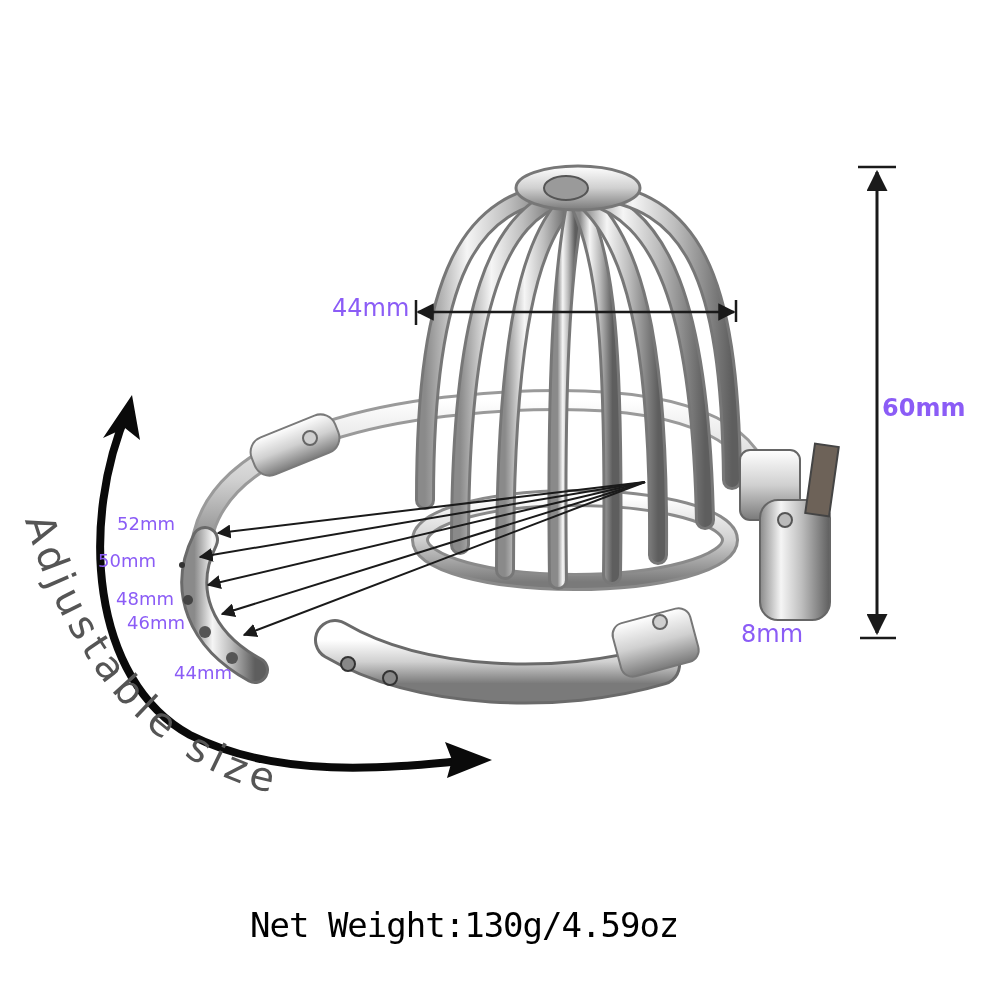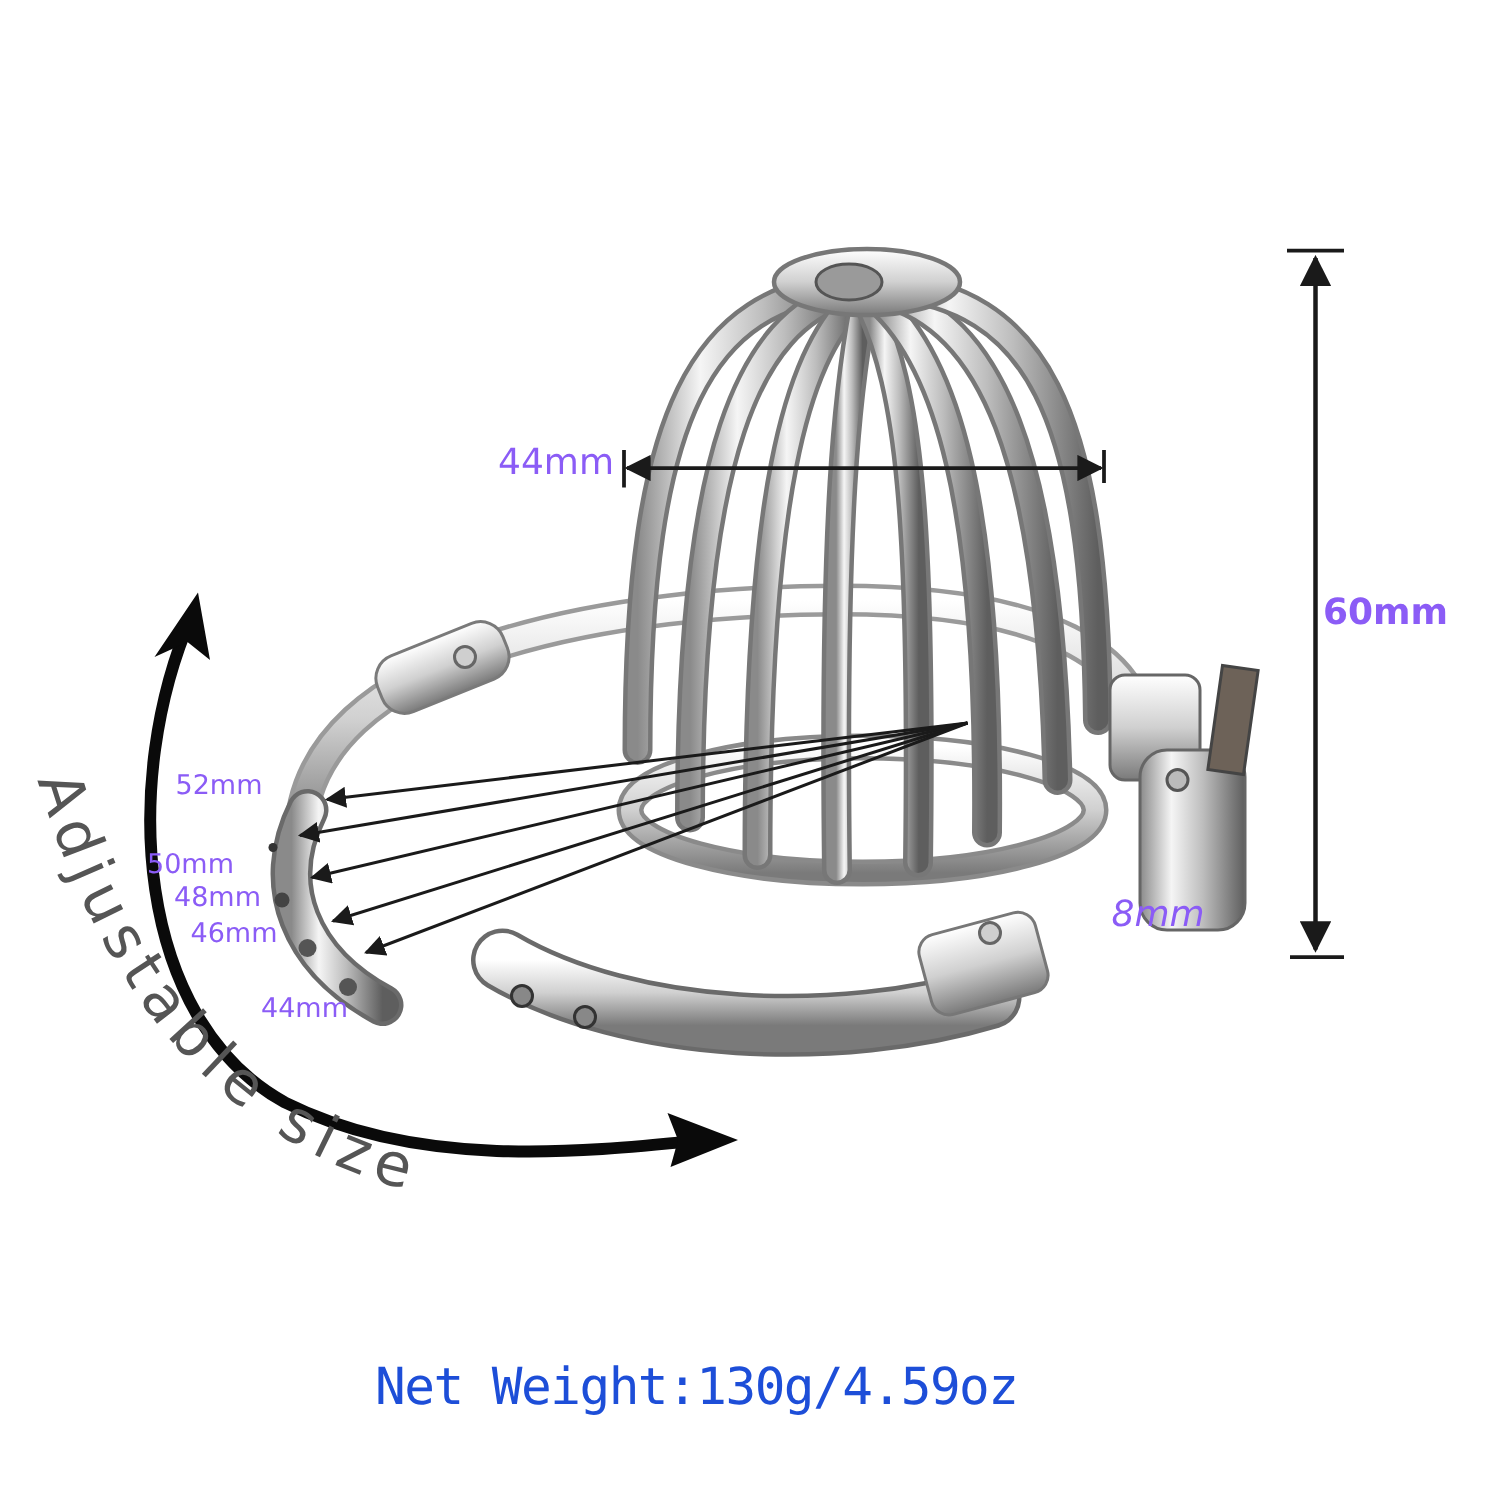--- a/index.html
+++ b/index.html
@@ -1,21 +1,21 @@
 <!DOCTYPE html>
 <html><head>
 <meta charset="utf-8">
 <style>
   html, body { margin:0; padding:0; background:#ffffff; }
   body { width:1000px; height:1000px; position:relative; overflow:hidden; font-family:"DejaVu Sans", sans-serif; }
   svg { position:absolute; left:0; top:0; }
   .lbl { position:absolute; color:#8b5cf6; font-family:"DejaVu Sans", sans-serif; white-space:nowrap; }
   .big { font-size:24px; }
   .small { font-size:18px; }
-  .weight { position:absolute; left:250px; top:905px; font-family:"DejaVu Sans Mono", monospace; font-size:34px; color:#1d4ed8; letter-spacing:-1px; }
+  .weight { position:absolute; left:250px; top:905px; font-family:"DejaVu Sans Mono", monospace; font-size:34px; color:#000000; letter-spacing:-1px; }
 </style>
 </head>
 <body>
 
 <svg width="1000" height="1000" viewBox="0 0 1000 1000">
   <defs>
     <linearGradient id="barG" x1="0" x2="1" y1="0" y2="0">
       <stop offset="0" stop-color="#8a8a8a"></stop>
       <stop offset="0.3" stop-color="#f5f5f5"></stop>
       <stop offset="0.6" stop-color="#bdbdbd"></stop>
@@ -118,21 +118,21 @@
   <defs>
     <path id="adjPath" d="M25,520 C60,640 130,750 260,790 C300,800 330,804 360,806"></path>
   </defs>
   <text font-family="DejaVu Sans, sans-serif" font-size="40" fill="#555" letter-spacing="6">
     <textPath href="#adjPath" id="adjText">Adjustable size</textPath>
   </text>
 </svg>
 
 <div class="lbl big" style="left:332px; top:294px;">44mm</div>
 <div class="lbl big" style="left:882px; top:394px;font-weight:bold;">60mm</div>
-<div class="lbl big" style="left:741px; top:595px;font-style:italic;">8mm</div>
+<div class="lbl big" style="left:741px; top:620px;">8mm</div>
 
 <div class="lbl small" style="left:117px; top:513px;">52mm</div>
-<div class="lbl small" style="left:98px; top:566px;">50mm</div>
+<div class="lbl small" style="left:98px; top:550px;">50mm</div>
 <div class="lbl small" style="left:116px; top:588px;">48mm</div>
 <div class="lbl small" style="left:127px; top:612px;">46mm</div>
 <div class="lbl small" style="left:174px; top:662px;">44mm</div>
 
 <div class="weight">Net Weight:130g/4.59oz</div>
 
 </body></html>

